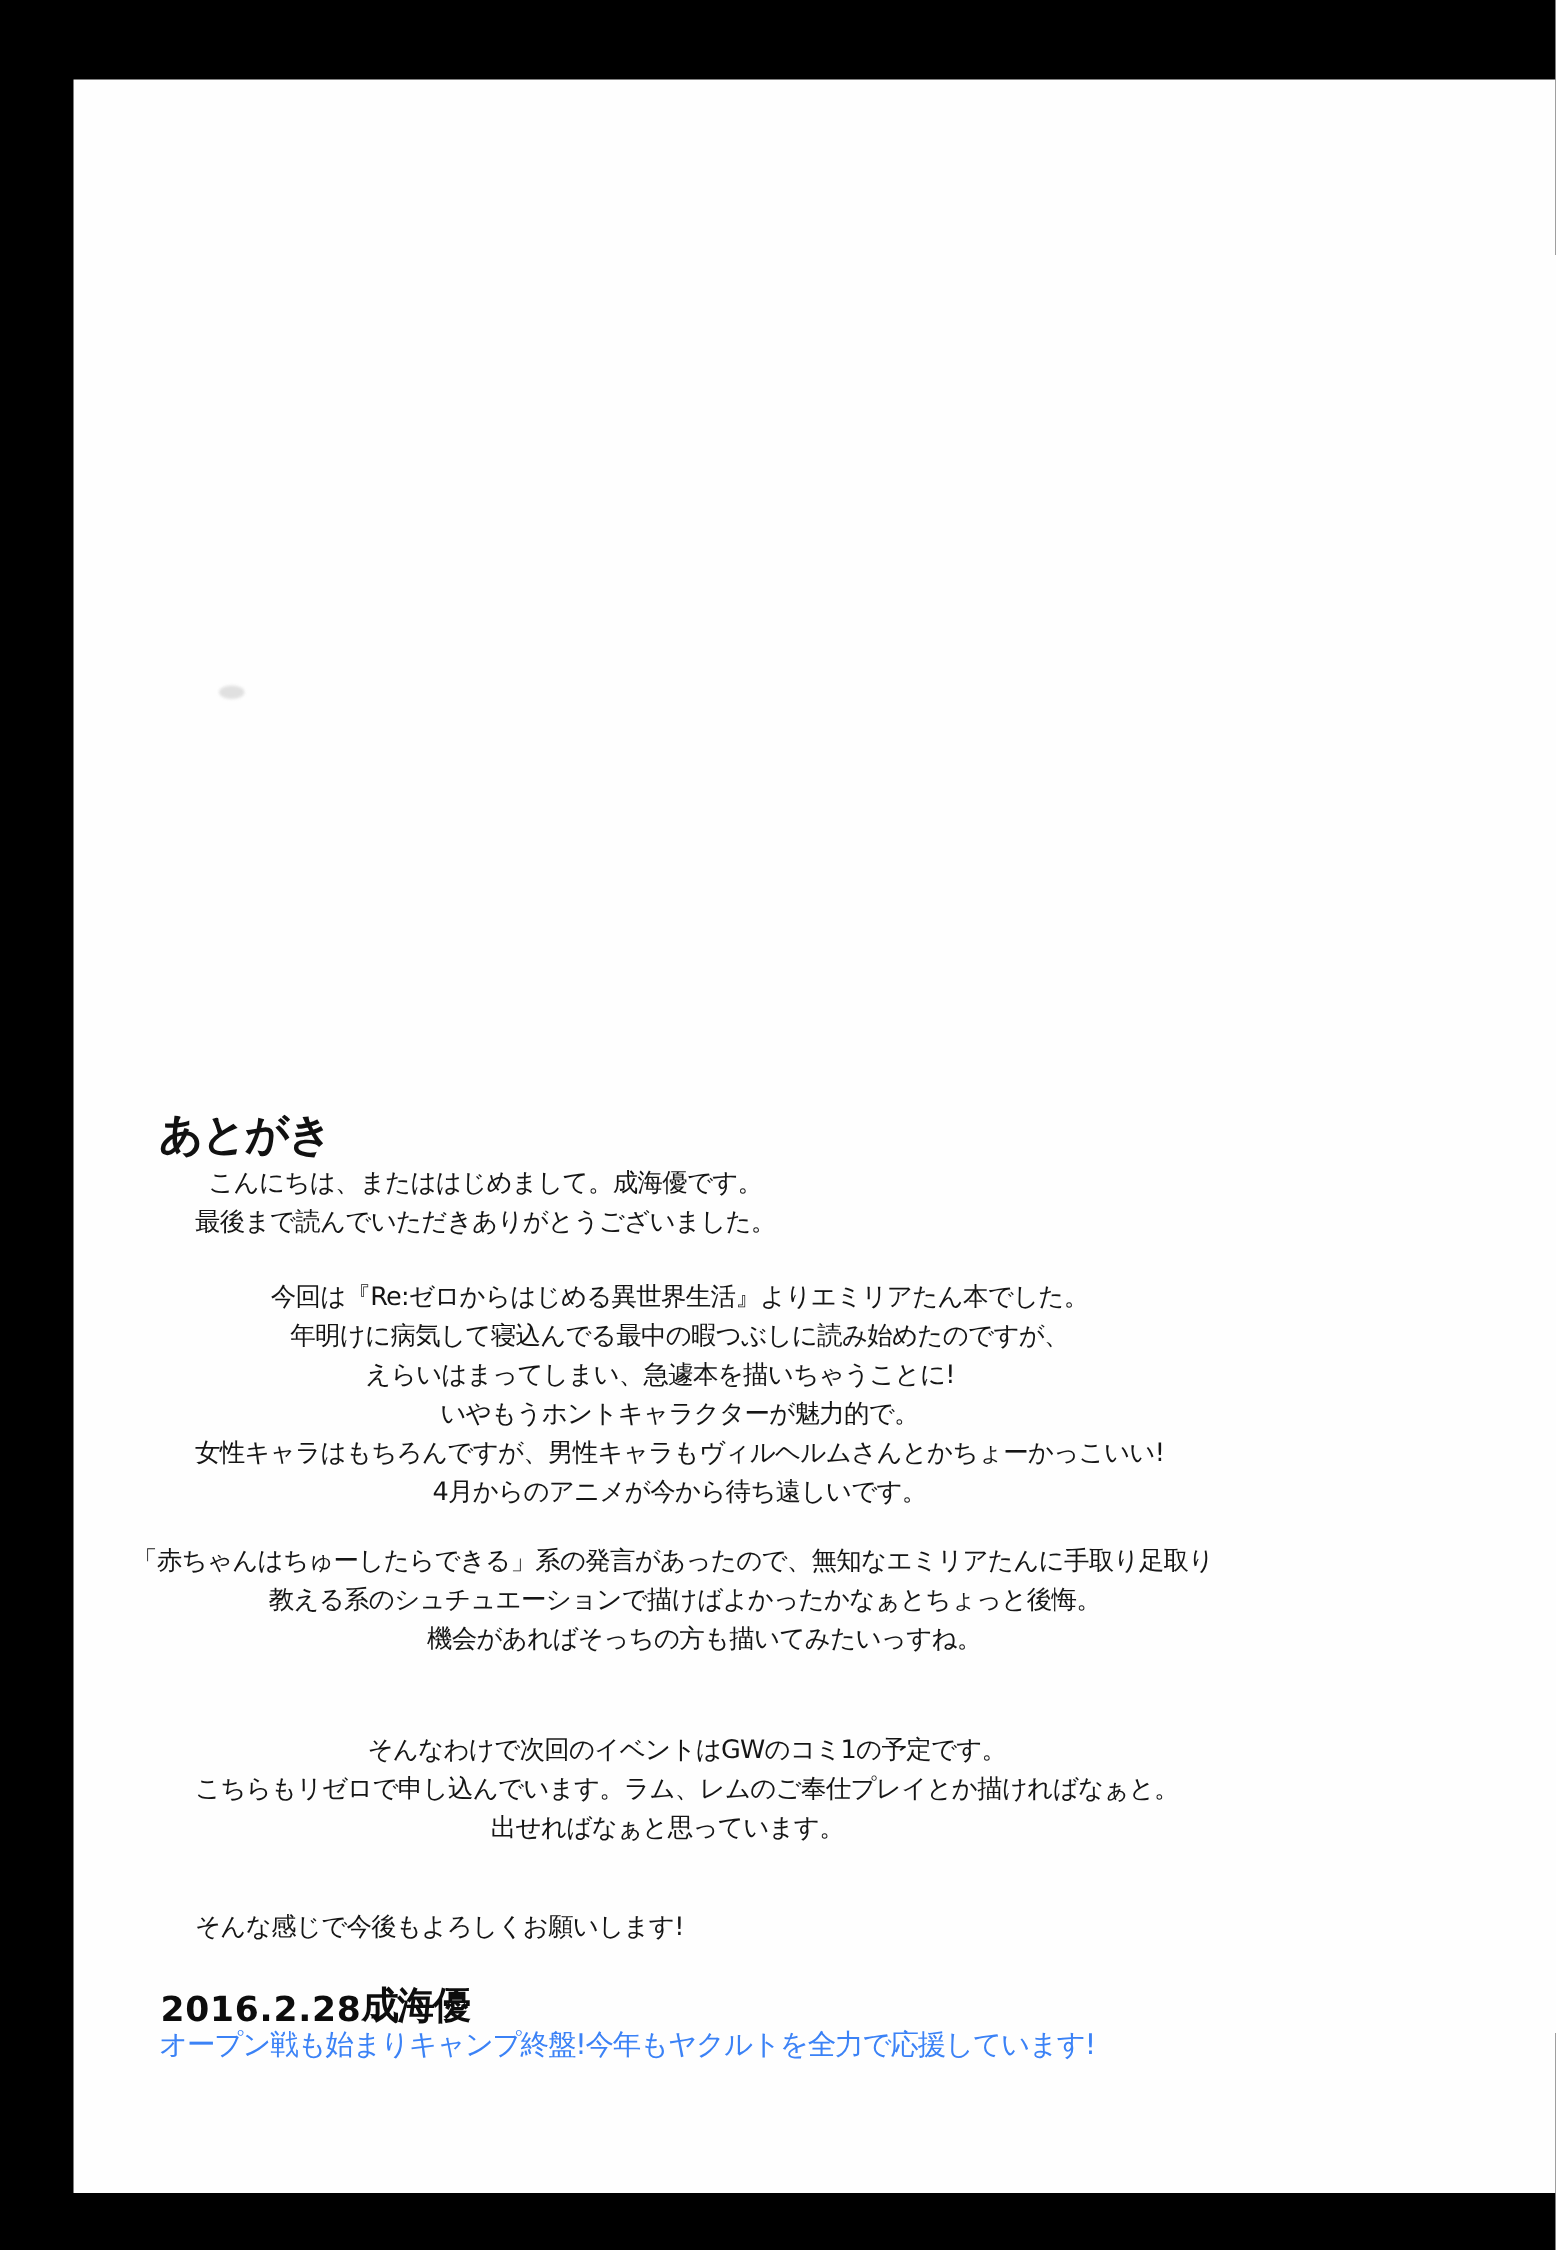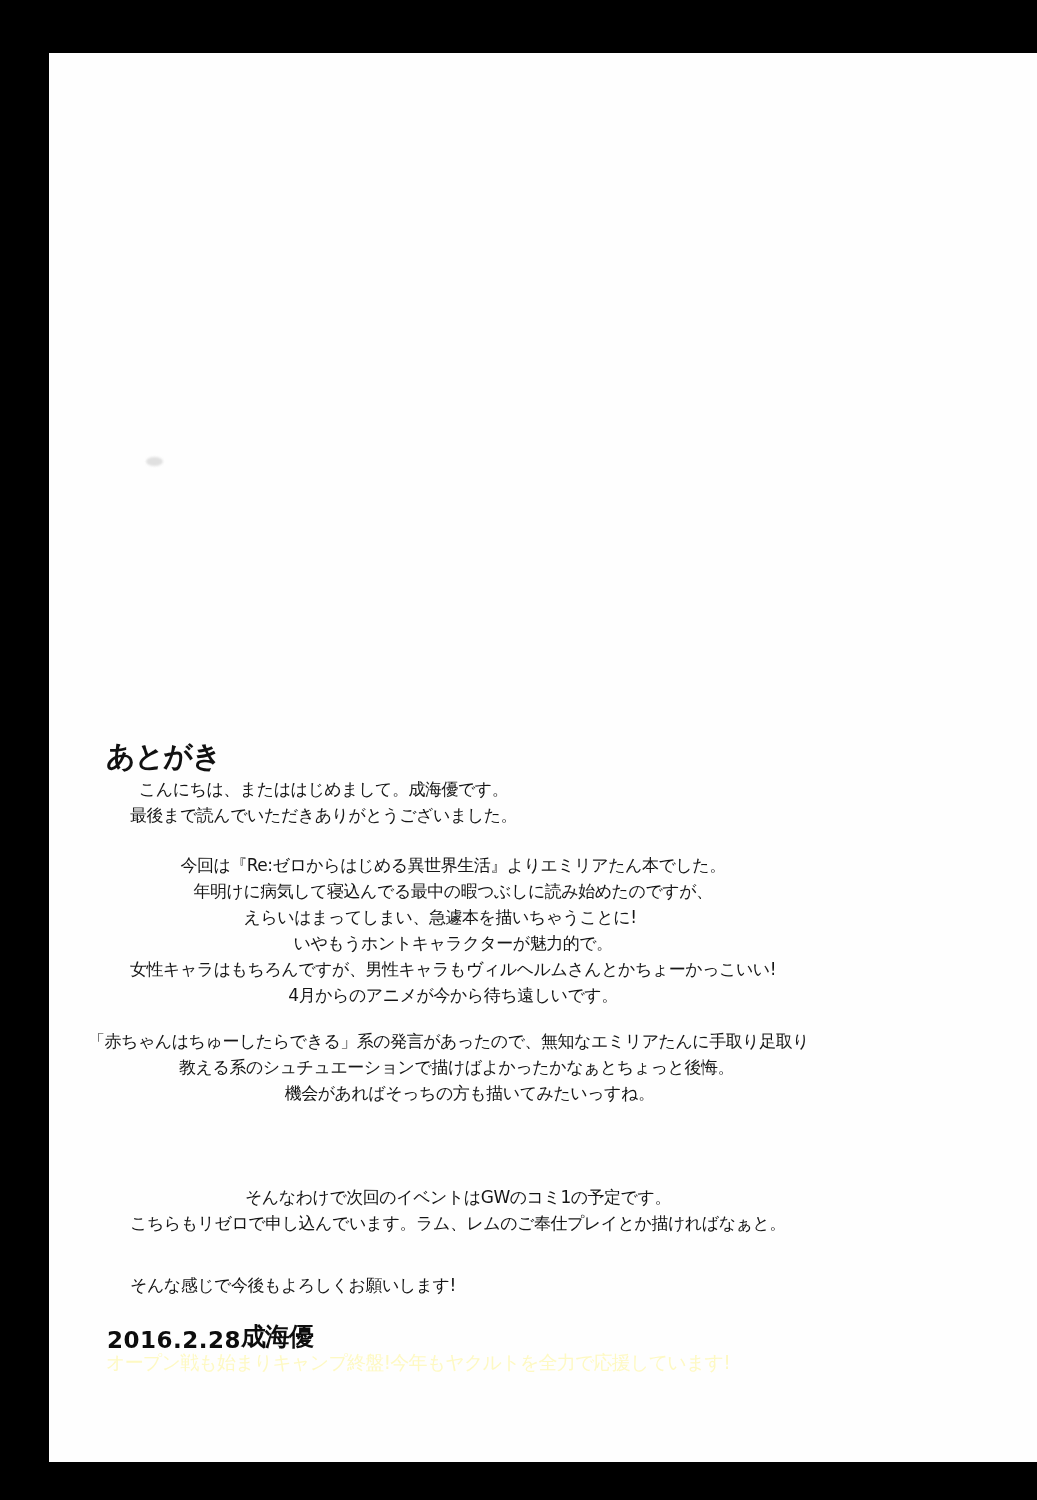--- a/index.html
+++ b/index.html
@@ -43,21 +43,21 @@
     line-height: 26px;
     letter-spacing: -0.5px;
     text-align: center;
   }
   .para .line { white-space: nowrap; }
   .para .line.indent { padding-left: 26px; }
   .para .line.hang { margin-left: -16px; }
   #para1 { top: 776px; }
   #para2 { top: 852px; }
   #para3 { top: 1028px; }
-  #para4 { top: 1184px; }
+  #para4 { top: 1154px; }
   #para5 { top: 1272px; }
   .signature-row {
     position: absolute;
     left: 107px; top: 1320px;
     display: flex;
     align-items: flex-end;
     color: #0d0d0d;
     white-space: nowrap;
   }
   .signature-date {
@@ -67,21 +67,21 @@
   }
   .signature-author {
     font-size: 25px;
     font-weight: bold;
     letter-spacing: -1px;
   }
   .footer-line {
     position: absolute;
     left: 106px; top: 1350px;
     font-size: 19px;
-    color: #fef9c3;
+    color: #3b82f6;
     letter-spacing: -0.8px;
     white-space: nowrap;
   }
 </style>
 </head>
 <body>
 
 <div class="scan-page"></div>
 <div class="scan-artifact"></div>
 
@@ -103,20 +103,21 @@
 
 <div class="para" id="para3">
   <div class="line hang">「赤ちゃんはちゅーしたらできる」系の発言があったので、無知なエミリアたんに手取り足取り</div>
   <div class="line">教える系のシュチュエーションで描けばよかったかなぁとちょっと後悔。</div>
   <div class="line indent">機会があればそっちの方も描いてみたいっすね。</div>
 </div>
 
 <div class="para" id="para4">
   <div class="line indent">そんなわけで次回のイベントはGWのコミ1の予定です。</div>
   <div class="line indent">こちらもリゼロで申し込んでいます。ラム、レムのご奉仕プレイとか描ければなぁと。</div>
+  <div class="line">出せればなぁと思っています。</div>
 </div>
 
 <div class="para" id="para5">
   <div class="line indent">そんな感じで今後もよろしくお願いします!</div>
 </div>
 
 <div class="signature-row">
   <span class="signature-date">2016.2.28</span>
   <span class="signature-author">成海優</span>
 </div>

